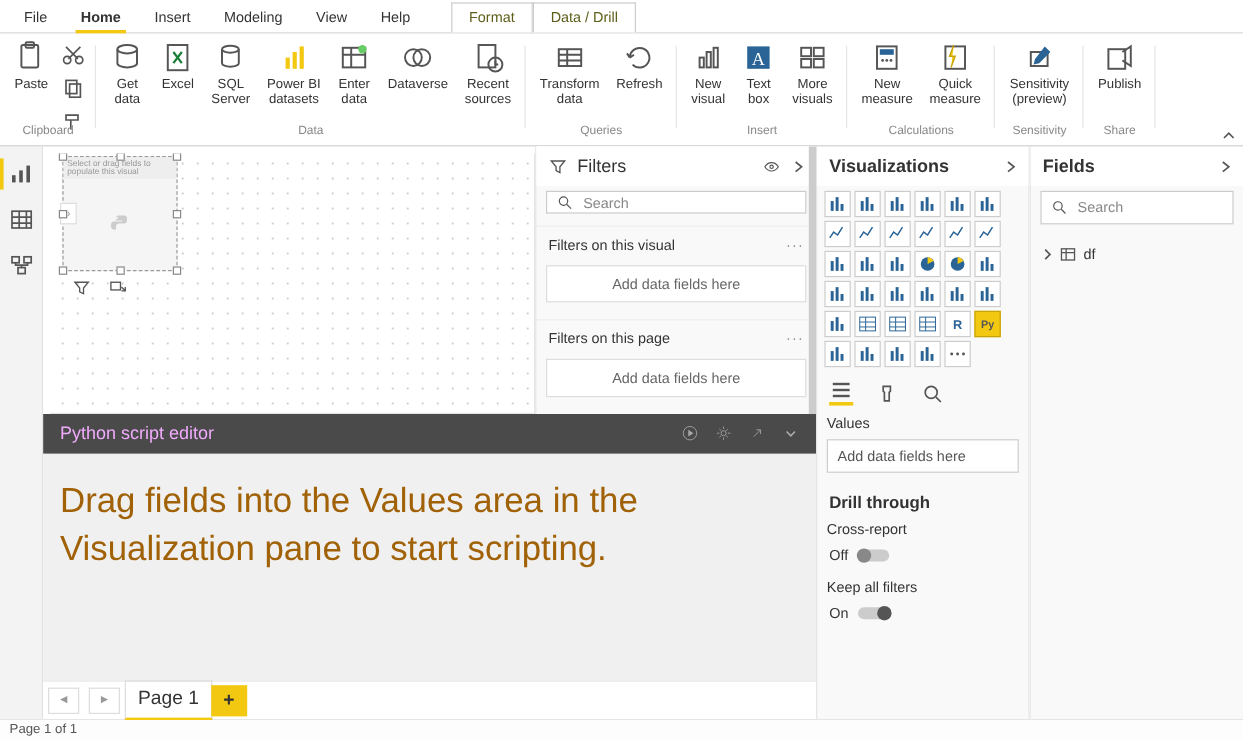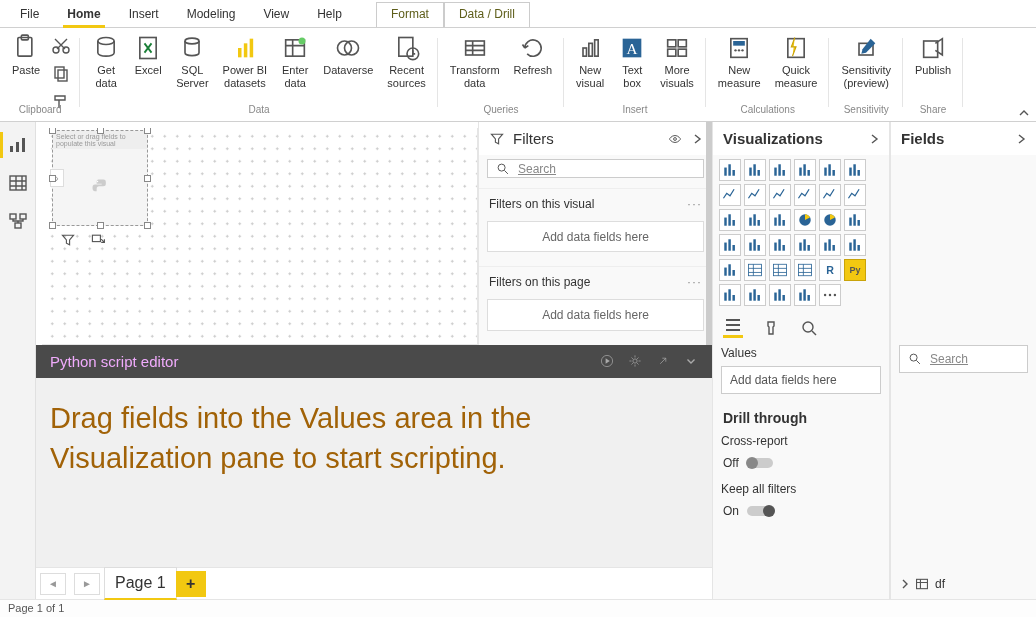--- a/index.html
+++ b/index.html
@@ -38,24 +38,24 @@
   .placeholder .body { flex:1; display:flex; align-items:center; justify-content:center;}
   .handle { position:absolute; width:7px; height:7px; border:1px solid #888; background:#fff;}
   .h-tl{top:-4px;left:-4px;} .h-tr{top:-4px;right:-4px;} .h-bl{bottom:-4px;left:-4px;} .h-br{bottom:-4px;right:-4px;}
   .h-t{top:-4px;left:calc(50% - 3px);} .h-b{bottom:-4px;left:calc(50% - 3px);} .h-l{left:-4px;top:calc(50% - 3px);} .h-r{right:-4px;top:calc(50% - 3px);}
   .placeholder .chev{ position:absolute; left:-3px; top:38px; width:14px; height:18px; background:#fff; border:1px solid #ddd; display:flex; align-items:center; justify-content:center; color:#999; font-size:10px;}
   .below-icons { position:absolute; left:18px; top:104px; display:flex; gap:14px; color:#666;}
   
   .pane { border-left:1px solid #e5e5e5; background:#f9f9f9; display:flex; flex-direction:column; font-size:12px; }
   .filters { width:234px; }
   .vis { width:178px; border-right:1px solid #e5e5e5;}
-  .fields { width:146px;justify-content:space-between; }
+  .fields { width:178px; }
   .pane-head { display:flex; justify-content:space-between; align-items:center; padding:8px 10px; background:#fff; font-size:15px; font-weight:400;}
   .pane-head .icons { display:flex; gap:10px; color:#666; align-items:center;}
-  .search { margin:4px 8px 10px; display:flex; align-items:center; border:1px solid #ccc; background:#fff; height:28px; padding:0 8px; gap:8px; color:#888;text-decoration:underline;}
+  .search { margin:4px 8px 10px; display:flex; align-items:center; border:1px solid #ccc; background:#fff; height:28px; padding:0 8px; gap:8px; color:#888;}
   .section-title{ padding:8px 10px 4px; font-size:12px; color:#333; display:flex; justify-content:space-between; align-items:center; border-top:1px solid #eee;}
   .dropzone { margin:6px 8px 14px; height:46px; background:#fff; border:1px solid #ddd; display:flex; align-items:center; justify-content:center; color:#666; font-size:12px;}
   
   .viz-grid { display:flex; flex-wrap:wrap; padding:4px 6px; gap:3px;}
   .viz-grid .vz { width:22px; height:22px; border:1px solid #ccc; display:flex; align-items:center; justify-content:center; cursor:pointer; background:#fff;}
   .viz-grid .vz.sel { background:#f2c811; border-color:#c9a30a;}
   .viz-tabs { display:flex; padding:8px 10px 4px; gap:18px; }
   .viz-tabs .t { width:20px; height:20px; cursor:pointer; display:flex; align-items:center; justify-content:center; color:#555;}
   .viz-tabs .t.active{ border-bottom:3px solid #f2c811; padding-bottom:4px;}
   .valrow{ margin:4px 8px; font-size:12px;}

